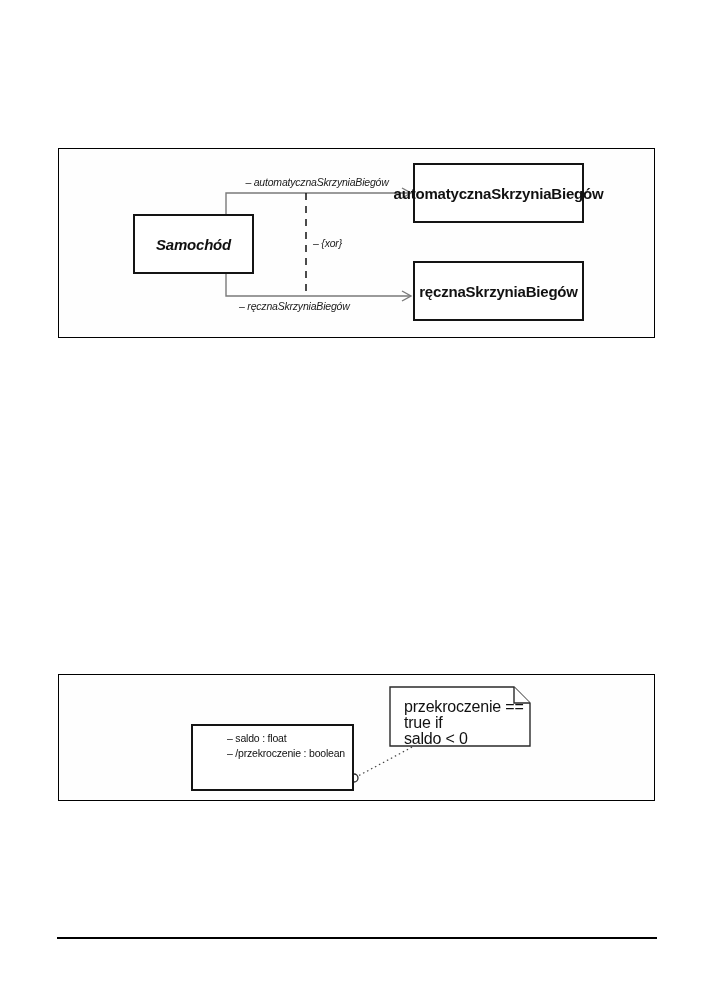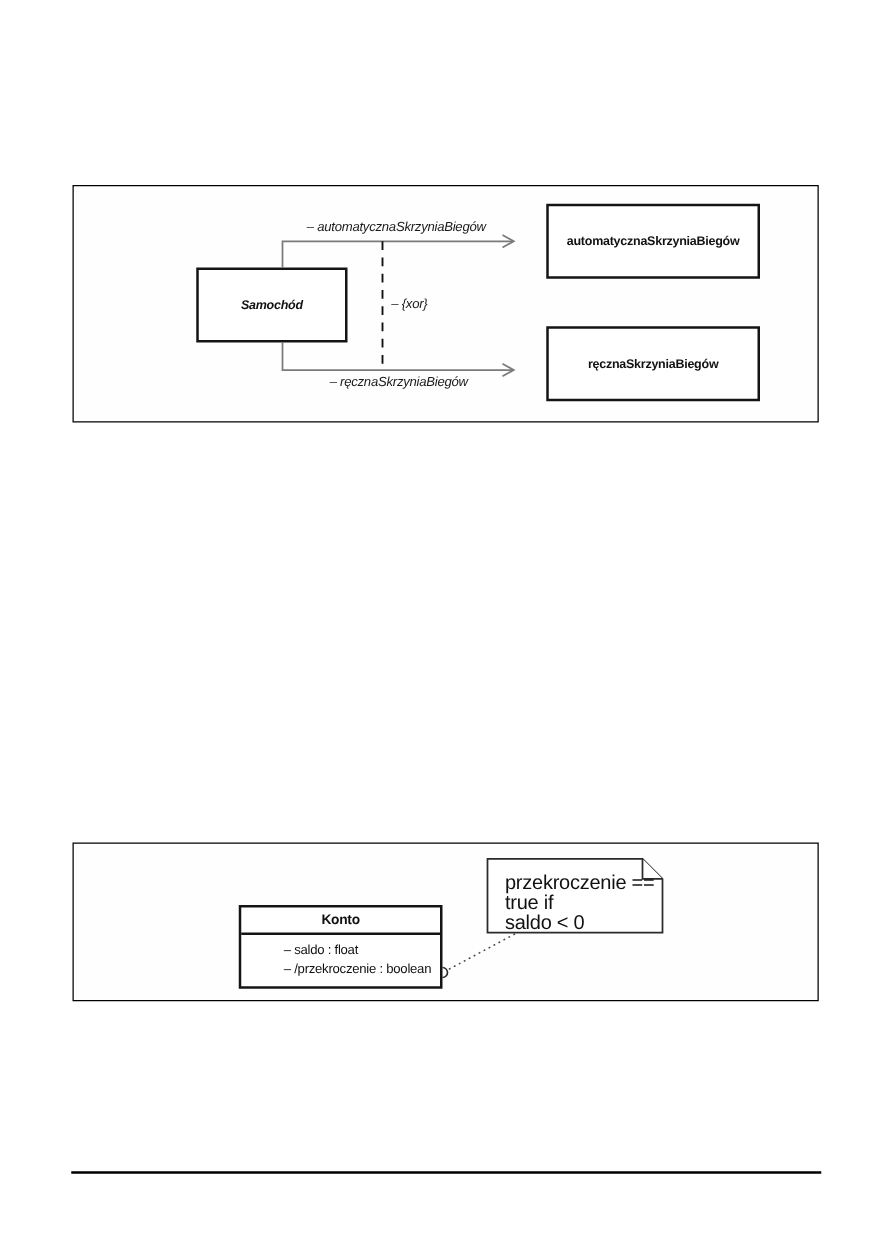--- a/index.html
+++ b/index.html
@@ -27,39 +27,38 @@
   .svg-layer { position: absolute; left: 0; top: 0; pointer-events: none; }
 
   .class-box {
     position: absolute;
     border: 2px solid #141414;
     background: #fff;
     display: flex;
     align-items: center;
     justify-content: center;
     font-weight: bold;
-    font-size: 10px;
+    font-size: 15px;
     letter-spacing: -0.2px;
     text-align: center;
-    margin-left: 24px;
   }
   #box-samochod { left: 74px;  top: 65px;  width: 121px; height: 60px; font-style: italic; }
   #box-automatic { left: 354px; top: 14px;  width: 171px; height: 60px; }
   #box-manual   { left: 354px; top: 112px; width: 171px; height: 60px; }
 
   .edge-label {
     position: absolute;
     font-size: 10.5px;
     letter-spacing: -0.2px;
     white-space: nowrap;
     color: #1a1a1a;
     font-style: italic;
   }
   #label-auto-role   { left: 178px; top: 27px;  width: 160px; text-align: center; }
-  #label-manual-role { left: 180px; top: 151px; width: 160px; text-align: center; }
+  #label-manual-role { left: 180px; top: 151px; width: 160px; }
   #label-xor         { left: 254px; top: 88px; text-align: center; }
 
   
   .class-compart {
     position: absolute;
     border: 2px solid #141414;
     background: #fff;
   }
   #box-konto { left: 132px; top: 49px; width: 163px; height: 67px; }
   #box-konto .title {
@@ -134,21 +133,20 @@
 
       <line x1="357" y1="70" x2="299" y2="101" stroke="#444" stroke-width="1.2" stroke-dasharray="1.5 3"></line>
 
       <polygon points="331,12 455,12 471,28 471,71 331,71" fill="#ffffff" stroke="#2a2a2a" stroke-width="1.4"></polygon>
       <polyline points="455,12 455,28 471,28" fill="#ffffff" stroke="#2a2a2a" stroke-width="1.4"></polyline>
 
       <circle cx="295" cy="103" r="4" fill="#ffffff" stroke="#2a2a2a" stroke-width="1.3"></circle>
     </svg>
 
     <div class="class-compart" id="box-konto">
-      <div class="title">Konto</div>
       <div class="attrs">
         <div>– saldo : float</div>
         <div>– /przekroczenie : boolean</div>
       </div>
     </div>
 
     <div class="note-text">
       <div>przekroczenie == true if</div>
       <div>saldo &lt; 0</div>
     </div>

